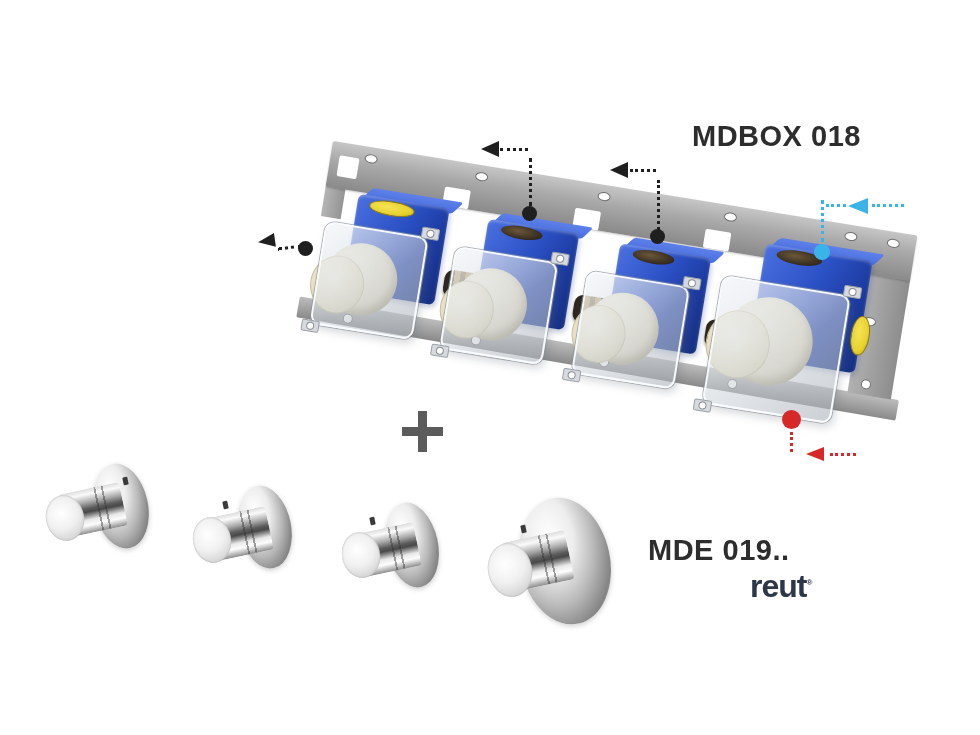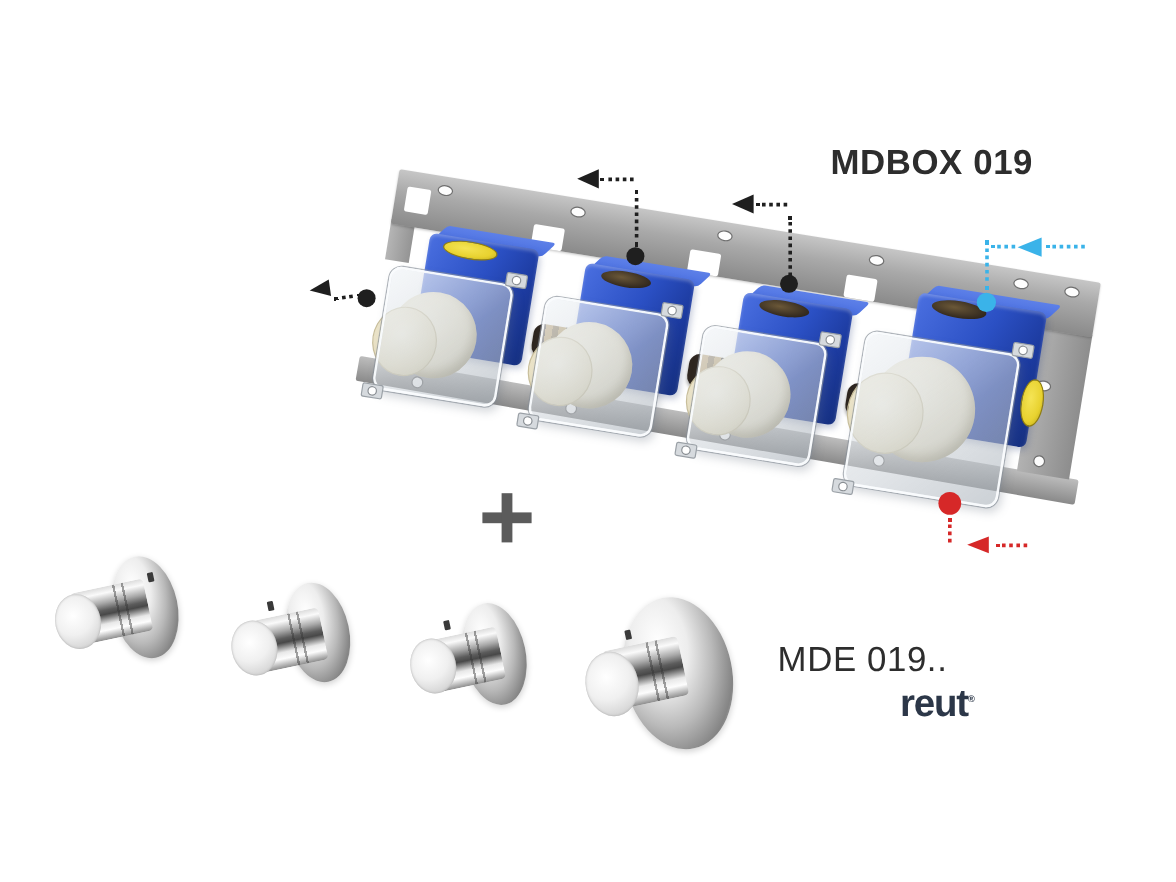--- a/index.html
+++ b/index.html
@@ -10,21 +10,21 @@
     --text-dark:#2d2d2d; --brand-navy:#2c3748; --plus-gray:#5b5b5b;
     --connector-dark:#2e2620; --connector-brass:#a8894e;
   }
   html,body{margin:0;padding:0;background:#fff;}
   body{font-family:"Liberation Sans",sans-serif;}
   .canvas{position:relative;width:980px;height:735px;background:#fff;overflow:hidden;}
   .abs{position:absolute;}
 
   
   .product-title{left:692px;top:120px;font-size:29px;font-weight:bold;color:var(--text-dark);letter-spacing:0.5px;z-index:9;}
-  .trim-title{left:648px;top:534px;font-size:29px;font-weight:normal;color:var(--text-dark);letter-spacing:0.5px;z-index:9;}
+  .trim-title{left:648px;top:534px;font-size:29px;font-weight:bold;color:var(--text-dark);letter-spacing:0.5px;z-index:9;}
   .brand{left:750px;top:568px;font-size:32px;font-weight:bold;color:var(--brand-navy);letter-spacing:-1px;z-index:9;}
   .brand sup{font-size:8px;vertical-align:super;letter-spacing:0;}
 
   
   .plus-h{left:402px;top:427px;width:41px;height:9px;background:var(--plus-gray);z-index:8;}
   .plus-v{left:418px;top:411px;width:9px;height:41px;background:var(--plus-gray);z-index:8;}
 
   
   .rail{left:333px;top:141px;width:600px;height:225px;transform:rotate(9.2deg);transform-origin:0 0;z-index:1;}
   .rail-top{left:0;top:0;width:592px;height:46px;background:linear-gradient(180deg,#c6c6c6 0%,var(--rail-gray) 40%,var(--rail-gray-dark) 100%);border-radius:2px;box-shadow:0 1px 2px rgba(0,0,0,0.2);}
@@ -61,21 +61,21 @@
       linear-gradient(90deg,transparent 0 58%,rgba(50,50,50,0.45) 58% 61%,transparent 61% 70%,rgba(50,50,50,0.45) 70% 73%,transparent 73% 100%),
       linear-gradient(180deg,#dcdcdc 0%,#fafafa 12%,#a9a9a9 30%,#5c5c5c 44%,#484848 52%,#e8e8e8 70%,#fdfdfd 82%,#8d8d8d 100%);}
   .k-face{border-radius:50%;transform:rotate(-12deg);background:radial-gradient(circle at 42% 38%,#ffffff,#f0f0f0 45%,#d8d8d8 75%,#b9b9b9 100%);box-shadow:inset 0 0 2px #a5a5a5;}
   .k-pin{width:5px;height:8px;background:#3a3a3a;border-radius:1px;transform:rotate(-12deg);}
 </style>
 </head>
 <body>
 
 <div class="canvas">
 
-  <div class="abs product-title">MDBOX 019</div>
+  <div class="abs product-title">MDBOX 018</div>
   <div class="abs trim-title">MDE 019..</div>
   <div class="abs brand"><span>reut</span><sup>®</sup></div>
 
   <div>
     <div class="abs plus-h"></div>
     <div class="abs plus-v"></div>
   </div>
 
   <div class="abs rail">
     <div class="abs rail-bottom"></div>

